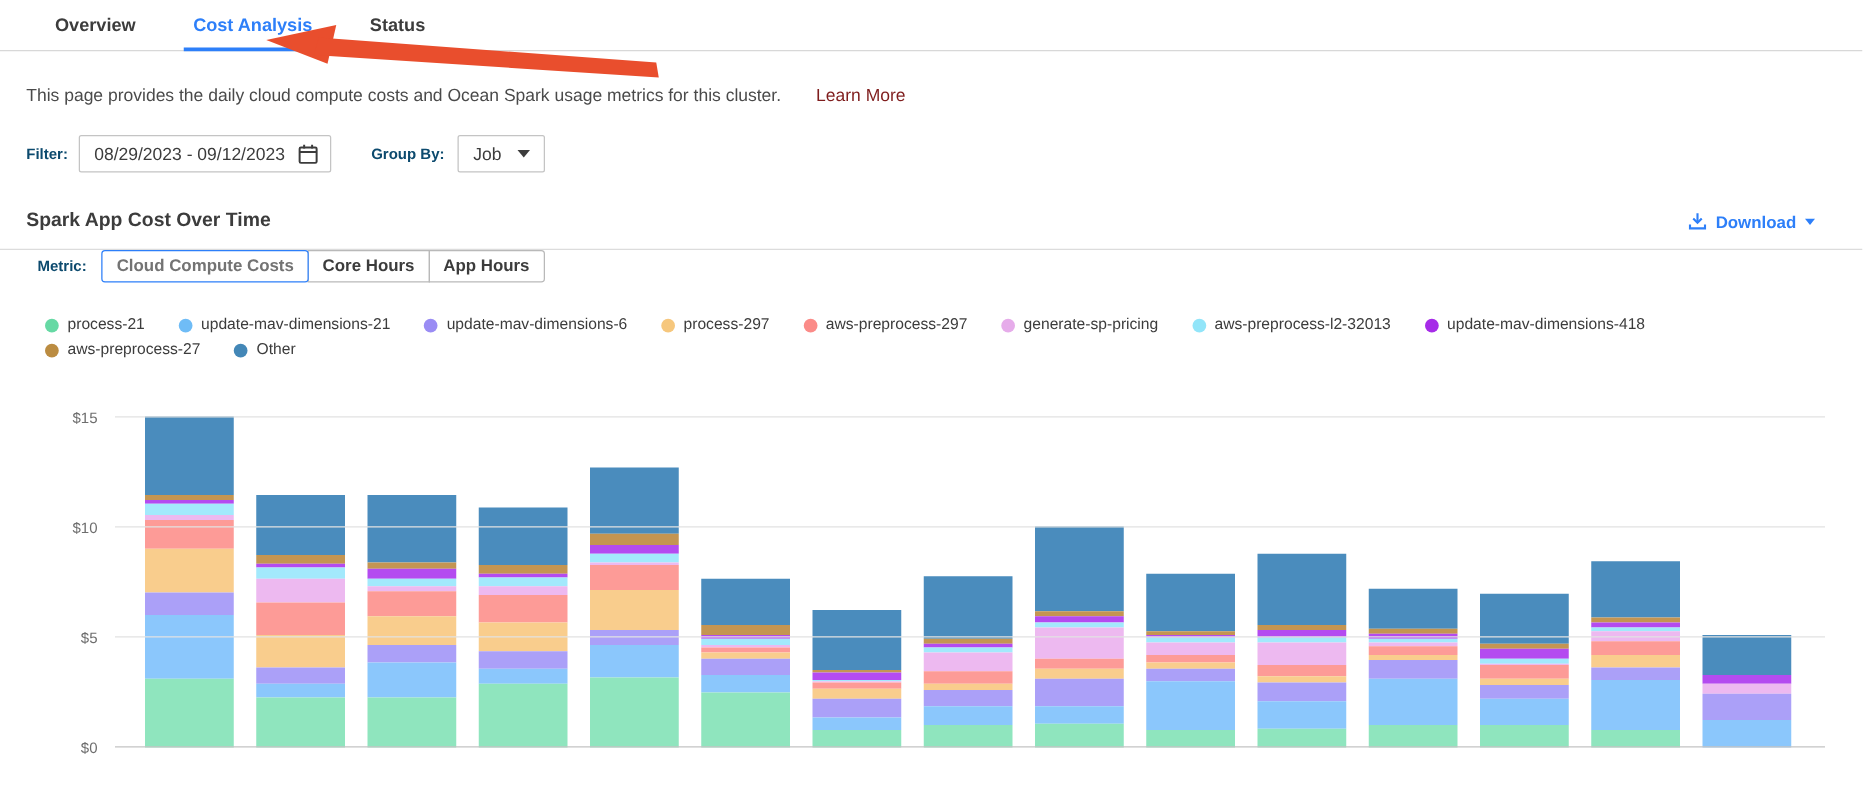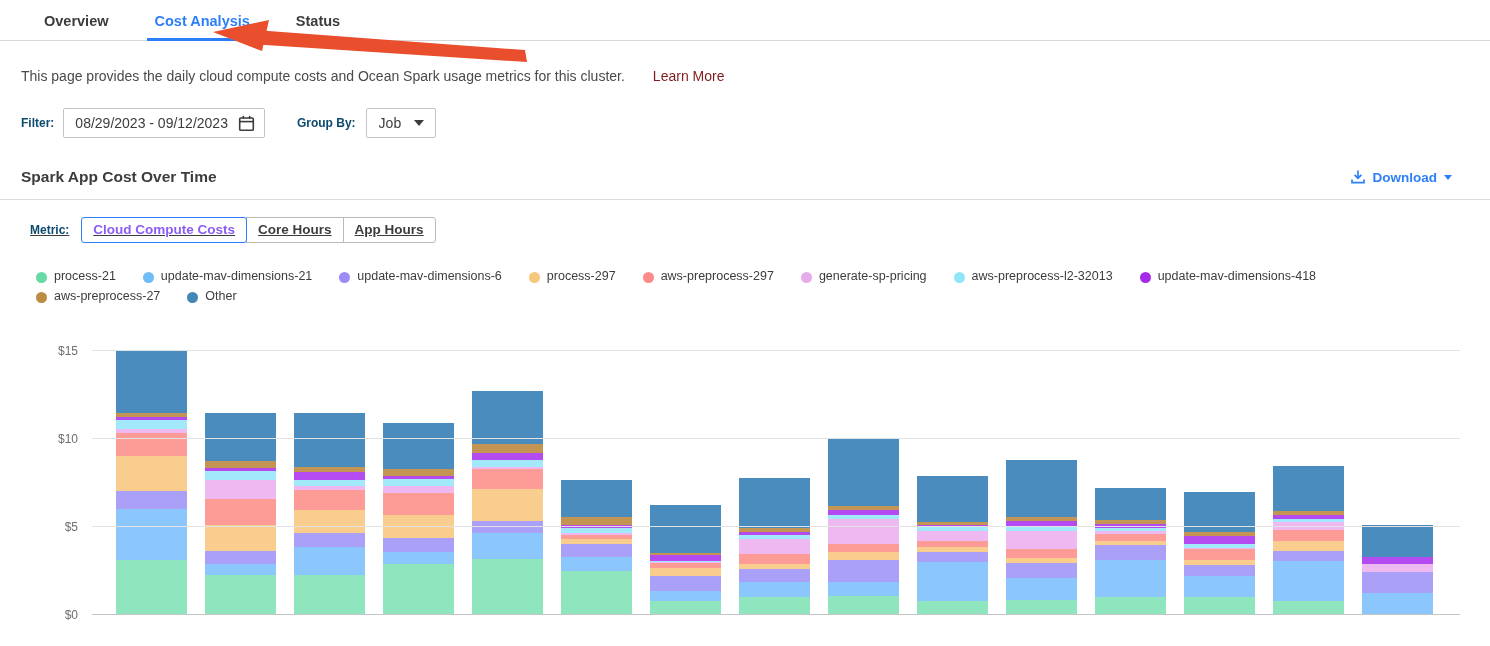--- a/index.html
+++ b/index.html
@@ -27,28 +27,28 @@
   .select-box{display:flex;align-items:center;gap:13px;border:1px solid #c4c4c4;border-radius:2px;height:30px;
               box-sizing:border-box;padding:0 11px 0 12px;font-size:14px;cursor:pointer;background:#fff;}
   .caret{width:0;height:0;border-left:5px solid transparent;border-right:5px solid transparent;border-top:6px solid #3c3c3c;}
   
   .section-row{margin:30px 38px 0 21px;display:flex;justify-content:space-between;align-items:center;}
   .section-title{font-size:15.5px;font-weight:bold;color:#3c3c3c;}
   .download{display:flex;align-items:center;gap:7px;color:#2d7ff9;font-weight:bold;font-size:13.5px;cursor:pointer;}
   .download .caret{border-top-color:#2d7ff9;border-left-width:4.5px;border-right-width:4.5px;border-top-width:5.5px;}
   .divider{margin-top:13px;border-bottom:1px solid #dcdcdc;}
   
-  .metric-row{margin:17px 0 0 30px;display:flex;align-items:center;text-decoration:underline;}
+  .metric-row{margin:0 0 0 30px;display:flex;align-items:center;}
   .metric-label{margin-right:12px;}
   .metric-group{display:flex;}
   .metric-btn{border:1px solid #b9b9b9;background:#fff;padding:4px 11px 5px;font-size:13.5px;font-weight:bold;
               color:#3c3c3c;margin-left:-1px;cursor:pointer;font-family:inherit;position:relative;}
   .metric-btn:first-child{margin-left:0;border-radius:3px 0 0 3px;}
   .metric-btn:last-child{border-radius:0 3px 3px 0;}
-  .metric-btn.selected{border-color:#2d7ff9;color:#8b5cf6;border-radius:3px;z-index:1;text-align:center;}
+  .metric-btn.selected{border-color:#2d7ff9;color:#737373;border-radius:3px;z-index:1;text-align:center;}
   
   .legend-row{margin:26px 30px 0 36px;display:flex;flex-wrap:wrap;column-gap:27px;row-gap:6px;align-items:center;
               font-size:12.5px;color:#3c3c3c;}
   .legend-item{display:flex;align-items:flex-end;gap:7px;cursor:pointer;}
   .legend-dot{width:11px;height:11px;border-radius:50%;flex:0 0 auto;}
   
   .chart{position:relative;margin-top:40px;height:300px;}
   .plot{position:absolute;left:92px;right:30px;top:0;height:272px;}
   .gridline{position:absolute;left:0;right:0;height:1px;background:#e2e2e2;}
   .gridline.zero{background:#c4c4c4;}

